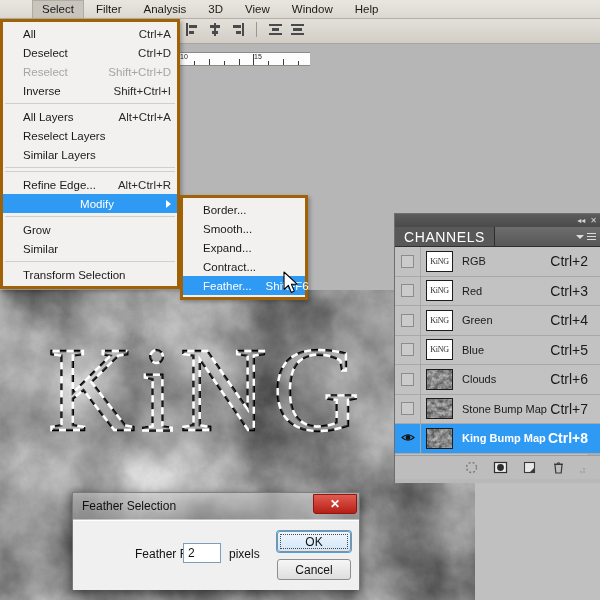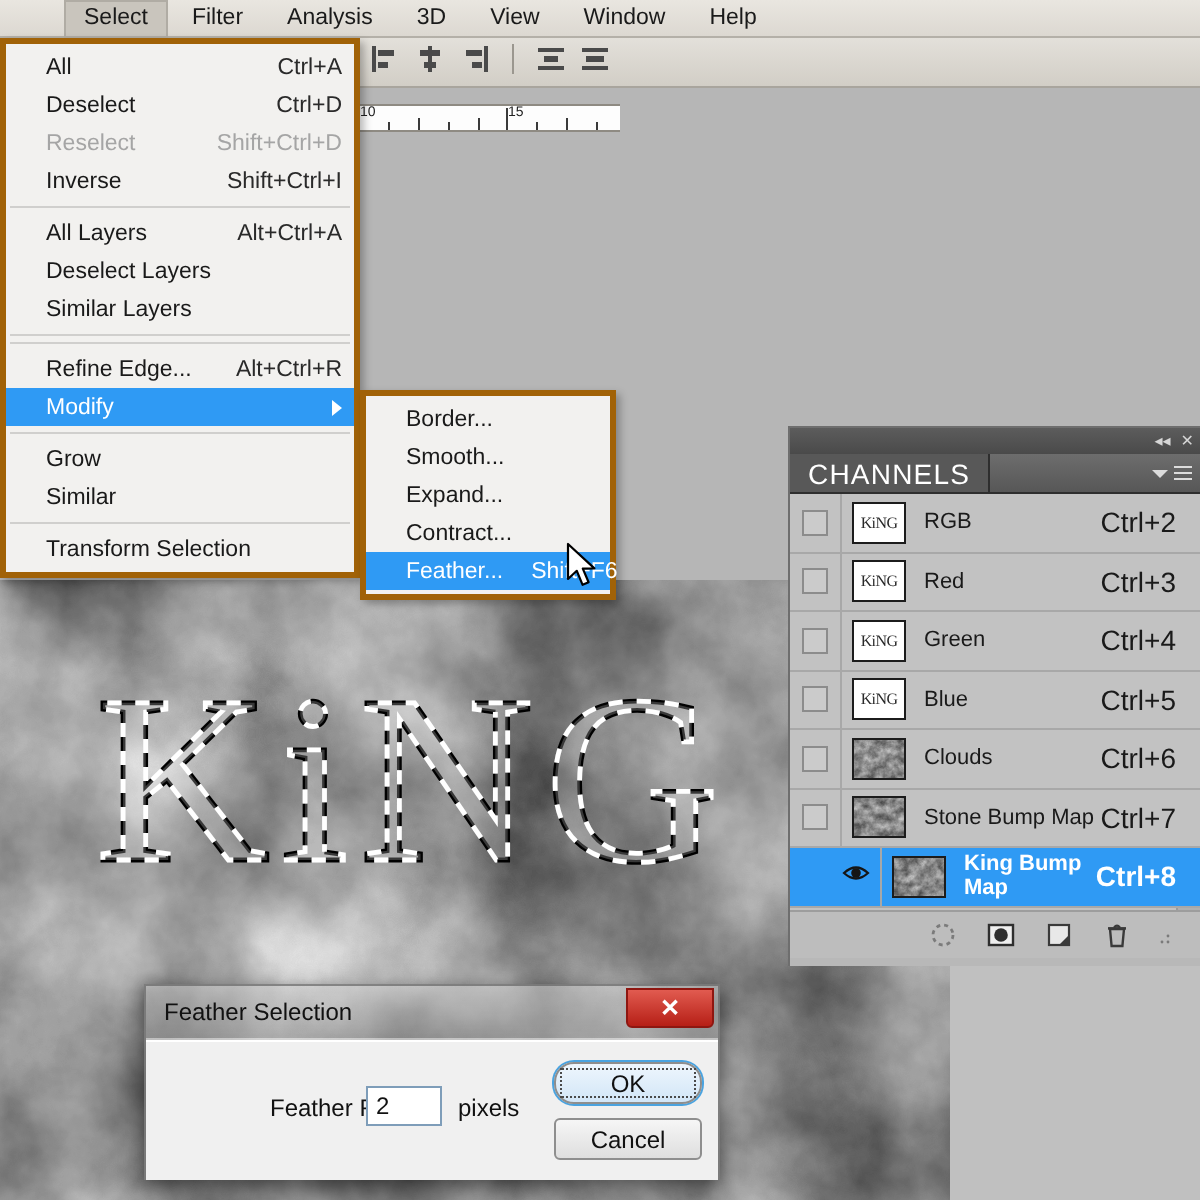--- a/index.html
+++ b/index.html
@@ -106,21 +106,21 @@
   .mi {
     position: relative;
     display: flex; align-items: center;
     height: 19px; padding: 0 6px 0 20px;
     font-size: 11.5px; color: #1a1a1a;
     white-space: nowrap;
   }
   .mi .label { flex: 1; }
   .mi .accel { color: #2a2a2a; padding-left: 14px; font-size: 11.5px; }
   .mi.disabled .label, .mi.disabled .accel { color: #a5a5a5; }
-  .mi.hl { background: #2f9af4; }
+  .mi.hl { background: #2f9af4; text-align: center; }
   .mi.hl .label, .mi.hl .accel { color: #ffffff; }
   .mi .arrow {
     position: absolute; right: 6px; top: 6px;
     width: 0; height: 0;
     border-top: 4px solid transparent;
     border-bottom: 4px solid transparent;
     border-left: 5px solid #3b3b3b;
   }
   .mi.hl .arrow { border-left-color: #ffffff; }
   .sep { height: 1px; background: #d0cfcd; margin: 3px 2px; }
@@ -174,21 +174,21 @@
     height: 208px;
     overflow: hidden;
   }
   .ch-row {
     position: relative;
     display: flex; align-items: center;
     height: 29.5px;
     border-bottom: 1px solid #a8a8a8;
     background: #c2c2c2;
   }
-  .ch-row.selected { background: #2f9af4; padding-left: 20px; }
+  .ch-row.selected { background: #2f9af4; }
   .eye-cell {
     width: 26px; height: 100%;
     display: flex; align-items: center; justify-content: center;
     border-right: 1px solid #a8a8a8;
   }
   .eye-box {
     width: 13px; height: 13px;
     border: 1px solid #8c8c8c; background: #cbcbcb;
   }
   .eye-glyph { font-size: 11px; color: #1d1d1d; line-height: 11px; }
@@ -282,21 +282,20 @@
     width: 74px; height: 21px;
     font-size: 12px; color: #111;
     display: flex; align-items: center; justify-content: center;
     background: linear-gradient(#f6f6f6, #dedede);
     border: 1px solid #8e8e8e; border-radius: 3px;
   }
   .dlg-btn.primary {
     top: 10px;
     box-shadow: 0 0 0 1px #4aa3e0;
     background: linear-gradient(#eef6fd, #d2e6f7);
-    border-radius: 10px;
   }
   .dlg-btn.primary .inner {
     border: 1px dotted #4a4a4a;
     width: 68px; height: 15px;
     display: flex; align-items: center; justify-content: center;
   }
   .dlg-btn.secondary { top: 38px; }
 
   
   #cursor {
@@ -590,21 +589,21 @@
       <div class="mi">
         <span class="label">Inverse</span>
         <span class="accel">Shift+Ctrl+I</span>
       </div>
       <div class="sep"></div>
       <div class="mi">
         <span class="label">All Layers</span>
         <span class="accel">Alt+Ctrl+A</span>
       </div>
       <div class="mi">
-        <span class="label">Deselect Layers</span>
+        <span class="label">Reselect Layers</span>
       </div>
       <div class="mi">
         <span class="label">Similar Layers</span>
       </div>
       <div class="sep"></div>
       <div class="sep"></div>
       <div class="mi">
         <span class="label">Refine Edge...</span>
         <span class="accel">Alt+Ctrl+R</span>
       </div>

